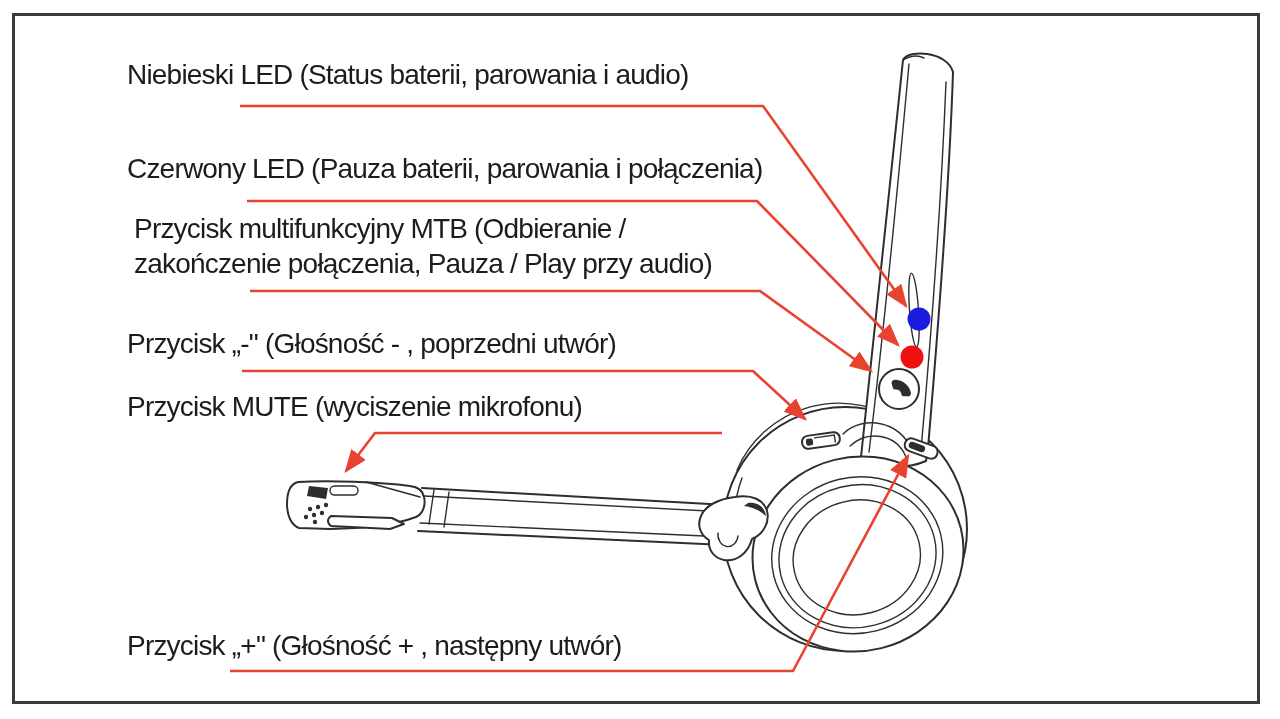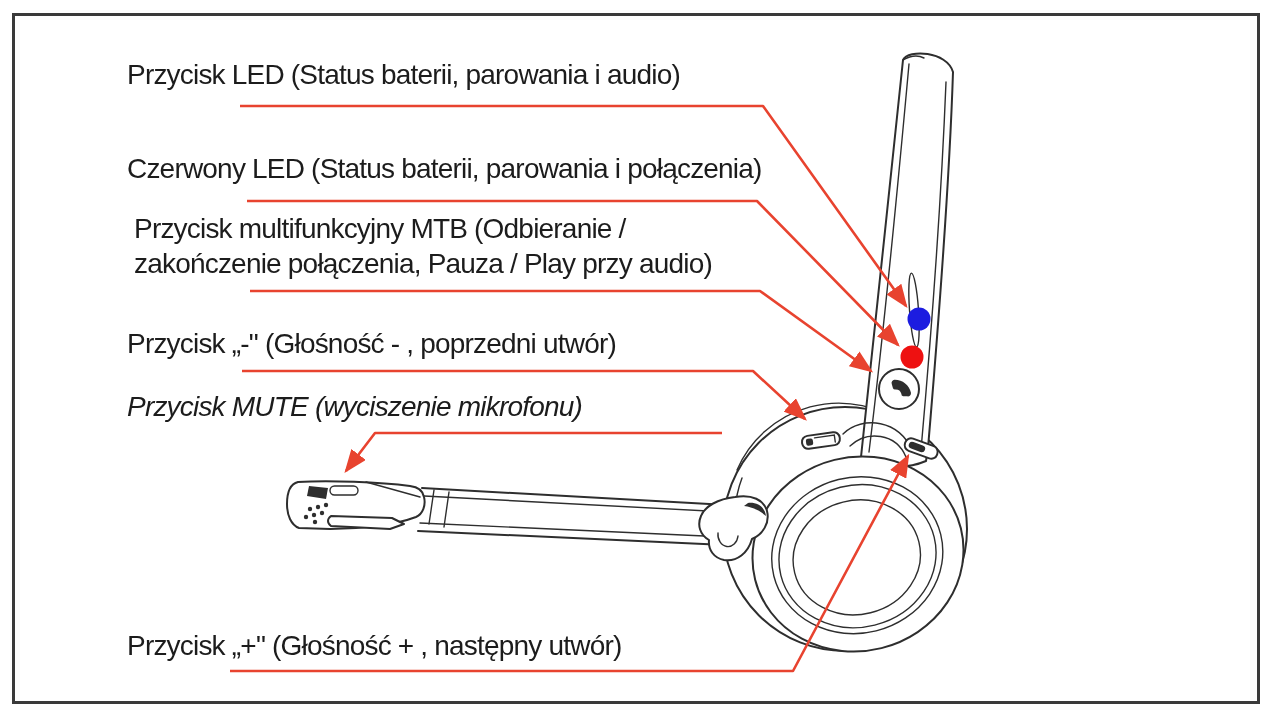--- a/index.html
+++ b/index.html
@@ -17,38 +17,38 @@
     border:3px solid var(--border);box-sizing:border-box;background:transparent;
   }
   .label{
     position:absolute;font-size:28px;line-height:35px;letter-spacing:-0.8px;
     color:var(--text);white-space:pre-line;z-index:2;
   }
   #lbl-0{left:127px;top:57px;}
   #lbl-1{left:127px;top:151px;}
   #lbl-2{left:134px;top:211px;}
   #lbl-3{left:127px;top:326px;}
-  #lbl-4{left:127px;top:389px;font-style:italic;}
+  #lbl-4{left:127px;top:389px;}
   #lbl-5{left:127px;top:628px;}
   svg.art{position:absolute;left:0;top:0;z-index:3;pointer-events:none;}
   .ln{fill:none;stroke:var(--ink);stroke-width:2;stroke-linecap:round;stroke-linejoin:round;}
   .lnthin{fill:none;stroke:var(--ink);stroke-width:1.4;stroke-linecap:round;}
   .wfill{fill:#ffffff;stroke:var(--ink);stroke-width:2;stroke-linejoin:round;}
   .dark{fill:var(--ink);stroke:none;}
   .callout{fill:none;stroke:var(--callout);stroke-width:2.6;stroke-linejoin:round;}
   .blue-dot{fill:var(--blue-led);stroke:none;}
   .red-dot{fill:var(--red-led);stroke:none;}
 </style>
 </head>
 <body>
 
 <div class="frame"></div>
 
-<div class="label" id="lbl-0">Przycisk LED (Status baterii, parowania i audio)</div>
-<div class="label" id="lbl-1">Czerwony LED (Status baterii, parowania i połączenia)</div>
+<div class="label" id="lbl-0">Niebieski LED (Status baterii, parowania i audio)</div>
+<div class="label" id="lbl-1">Czerwony LED (Pauza baterii, parowania i połączenia)</div>
 <div class="label" id="lbl-2">Przycisk multifunkcyjny MTB (Odbieranie /
 zakończenie połączenia, Pauza / Play przy audio)</div>
 <div class="label" id="lbl-3">Przycisk „-" (Głośność - , poprzedni utwór)</div>
 <div class="label" id="lbl-4">Przycisk MUTE (wyciszenie mikrofonu)</div>
 <div class="label" id="lbl-5">Przycisk „+" (Głośność + , następny utwór)</div>
 
 <svg class="art" width="1280" height="719" viewBox="0 0 1280 719">
   <defs>
     <marker id="arrow" orient="auto" markerWidth="9" markerHeight="7" refX="8" refY="3.5">
       <path d="M0,0 L9,3.5 L0,7 Z" style="fill:var(--callout)"></path>

